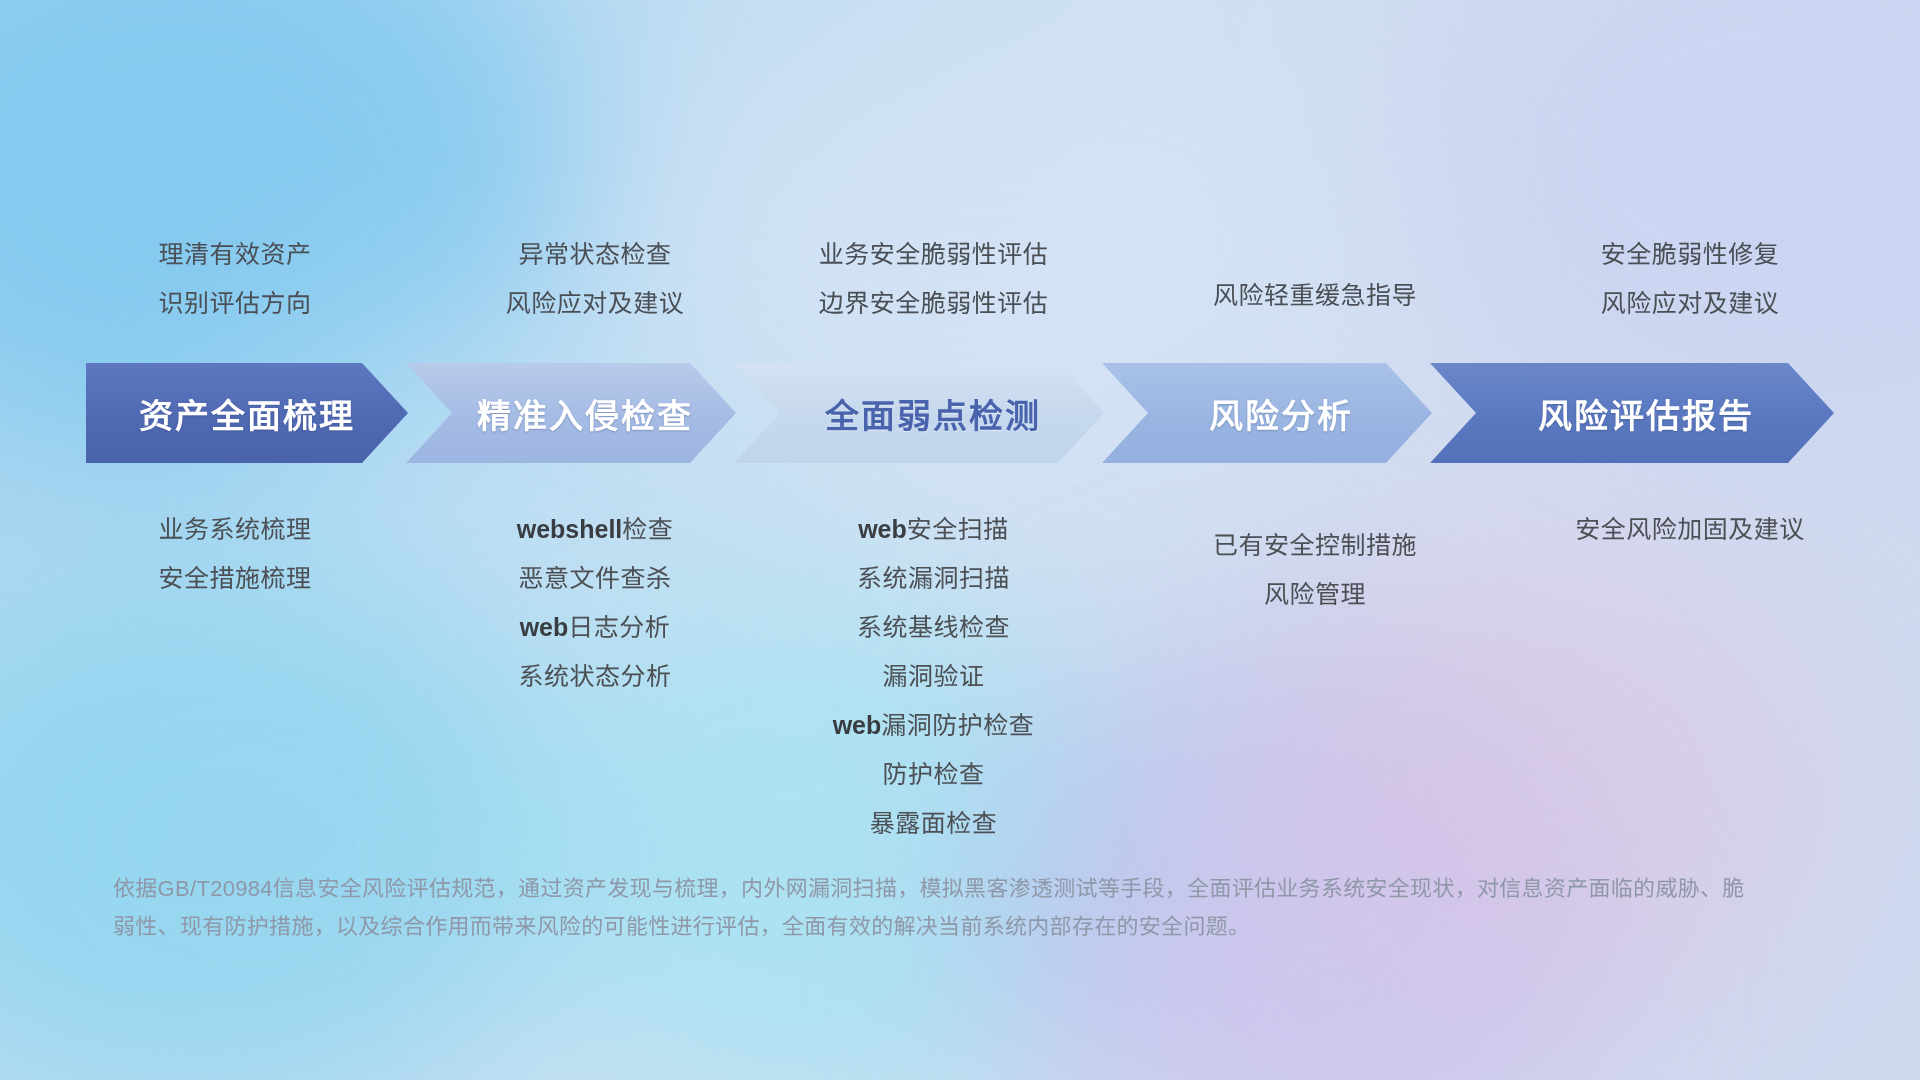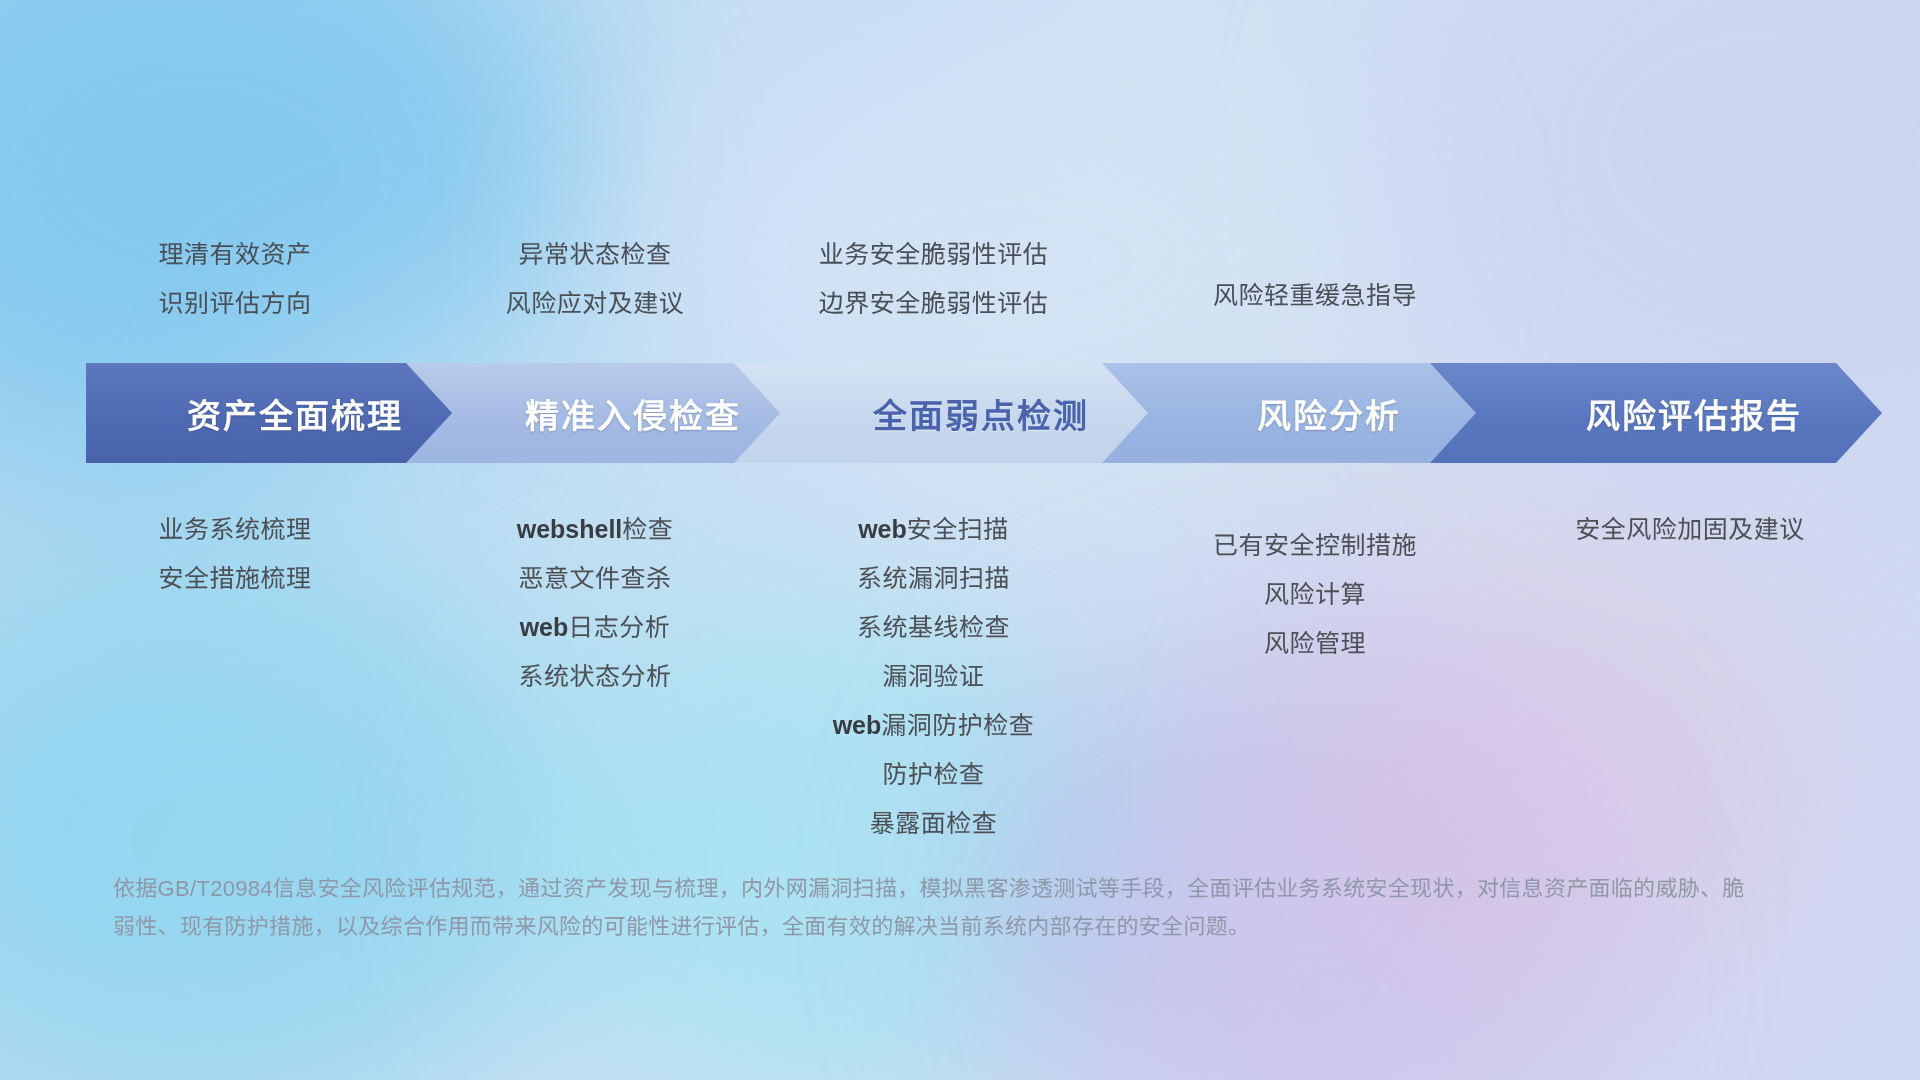--- a/index.html
+++ b/index.html
@@ -86,21 +86,20 @@
   }
   .chev {
     position: absolute;
     top: 0;
     height: 100px;
     display: flex;
     align-items: center;
     justify-content: center;
     -webkit-clip-path: polygon(0 0, calc(100% - 46px) 0, 100% 50%, calc(100% - 46px) 100%, 0 100%);
     clip-path: polygon(0 0, calc(100% - 46px) 0, 100% 50%, calc(100% - 46px) 100%, 0 100%);
-    padding-left: 48px;
   }
   
   .chev.notched {
     -webkit-clip-path: polygon(0 0, calc(100% - 46px) 0, 100% 50%, calc(100% - 46px) 100%, 0 100%, 46px 50%);
     clip-path: polygon(0 0, calc(100% - 46px) 0, 100% 50%, calc(100% - 46px) 100%, 0 100%, 46px 50%);
   }
   .chev-label {
     font-size: 34px;
     font-weight: 700;
     letter-spacing: 2px;
@@ -187,26 +186,29 @@
         <div class="item">暴露面检查</div>
       </div>
     </div>
 
     <div class="col col-3">
       <div class="top-wrap">
         <div class="item" style="line-height:98px;">风险轻重缓急指导</div>
       </div>
       <div class="bot-wrap">
         <div class="item">已有安全控制措施</div>
-        <div class="item">风险计算</div>
         <div class="item">风险管理</div>
       </div>
     </div>
 
     <div class="col col-4">
+      <div class="top-wrap">
+        <div class="item">安全脆弱性修复</div>
+        <div class="item">风险应对及建议</div>
+      </div>
       <div class="bot-wrap">
         <div class="item">安全风险加固及建议</div>
       </div>
     </div>
 
     <div class="band">
       <div class="chev c0">
         <span class="chev-label txt-white">资产全面梳理</span>
       </div>
       <div class="chev c1 notched nudge">

